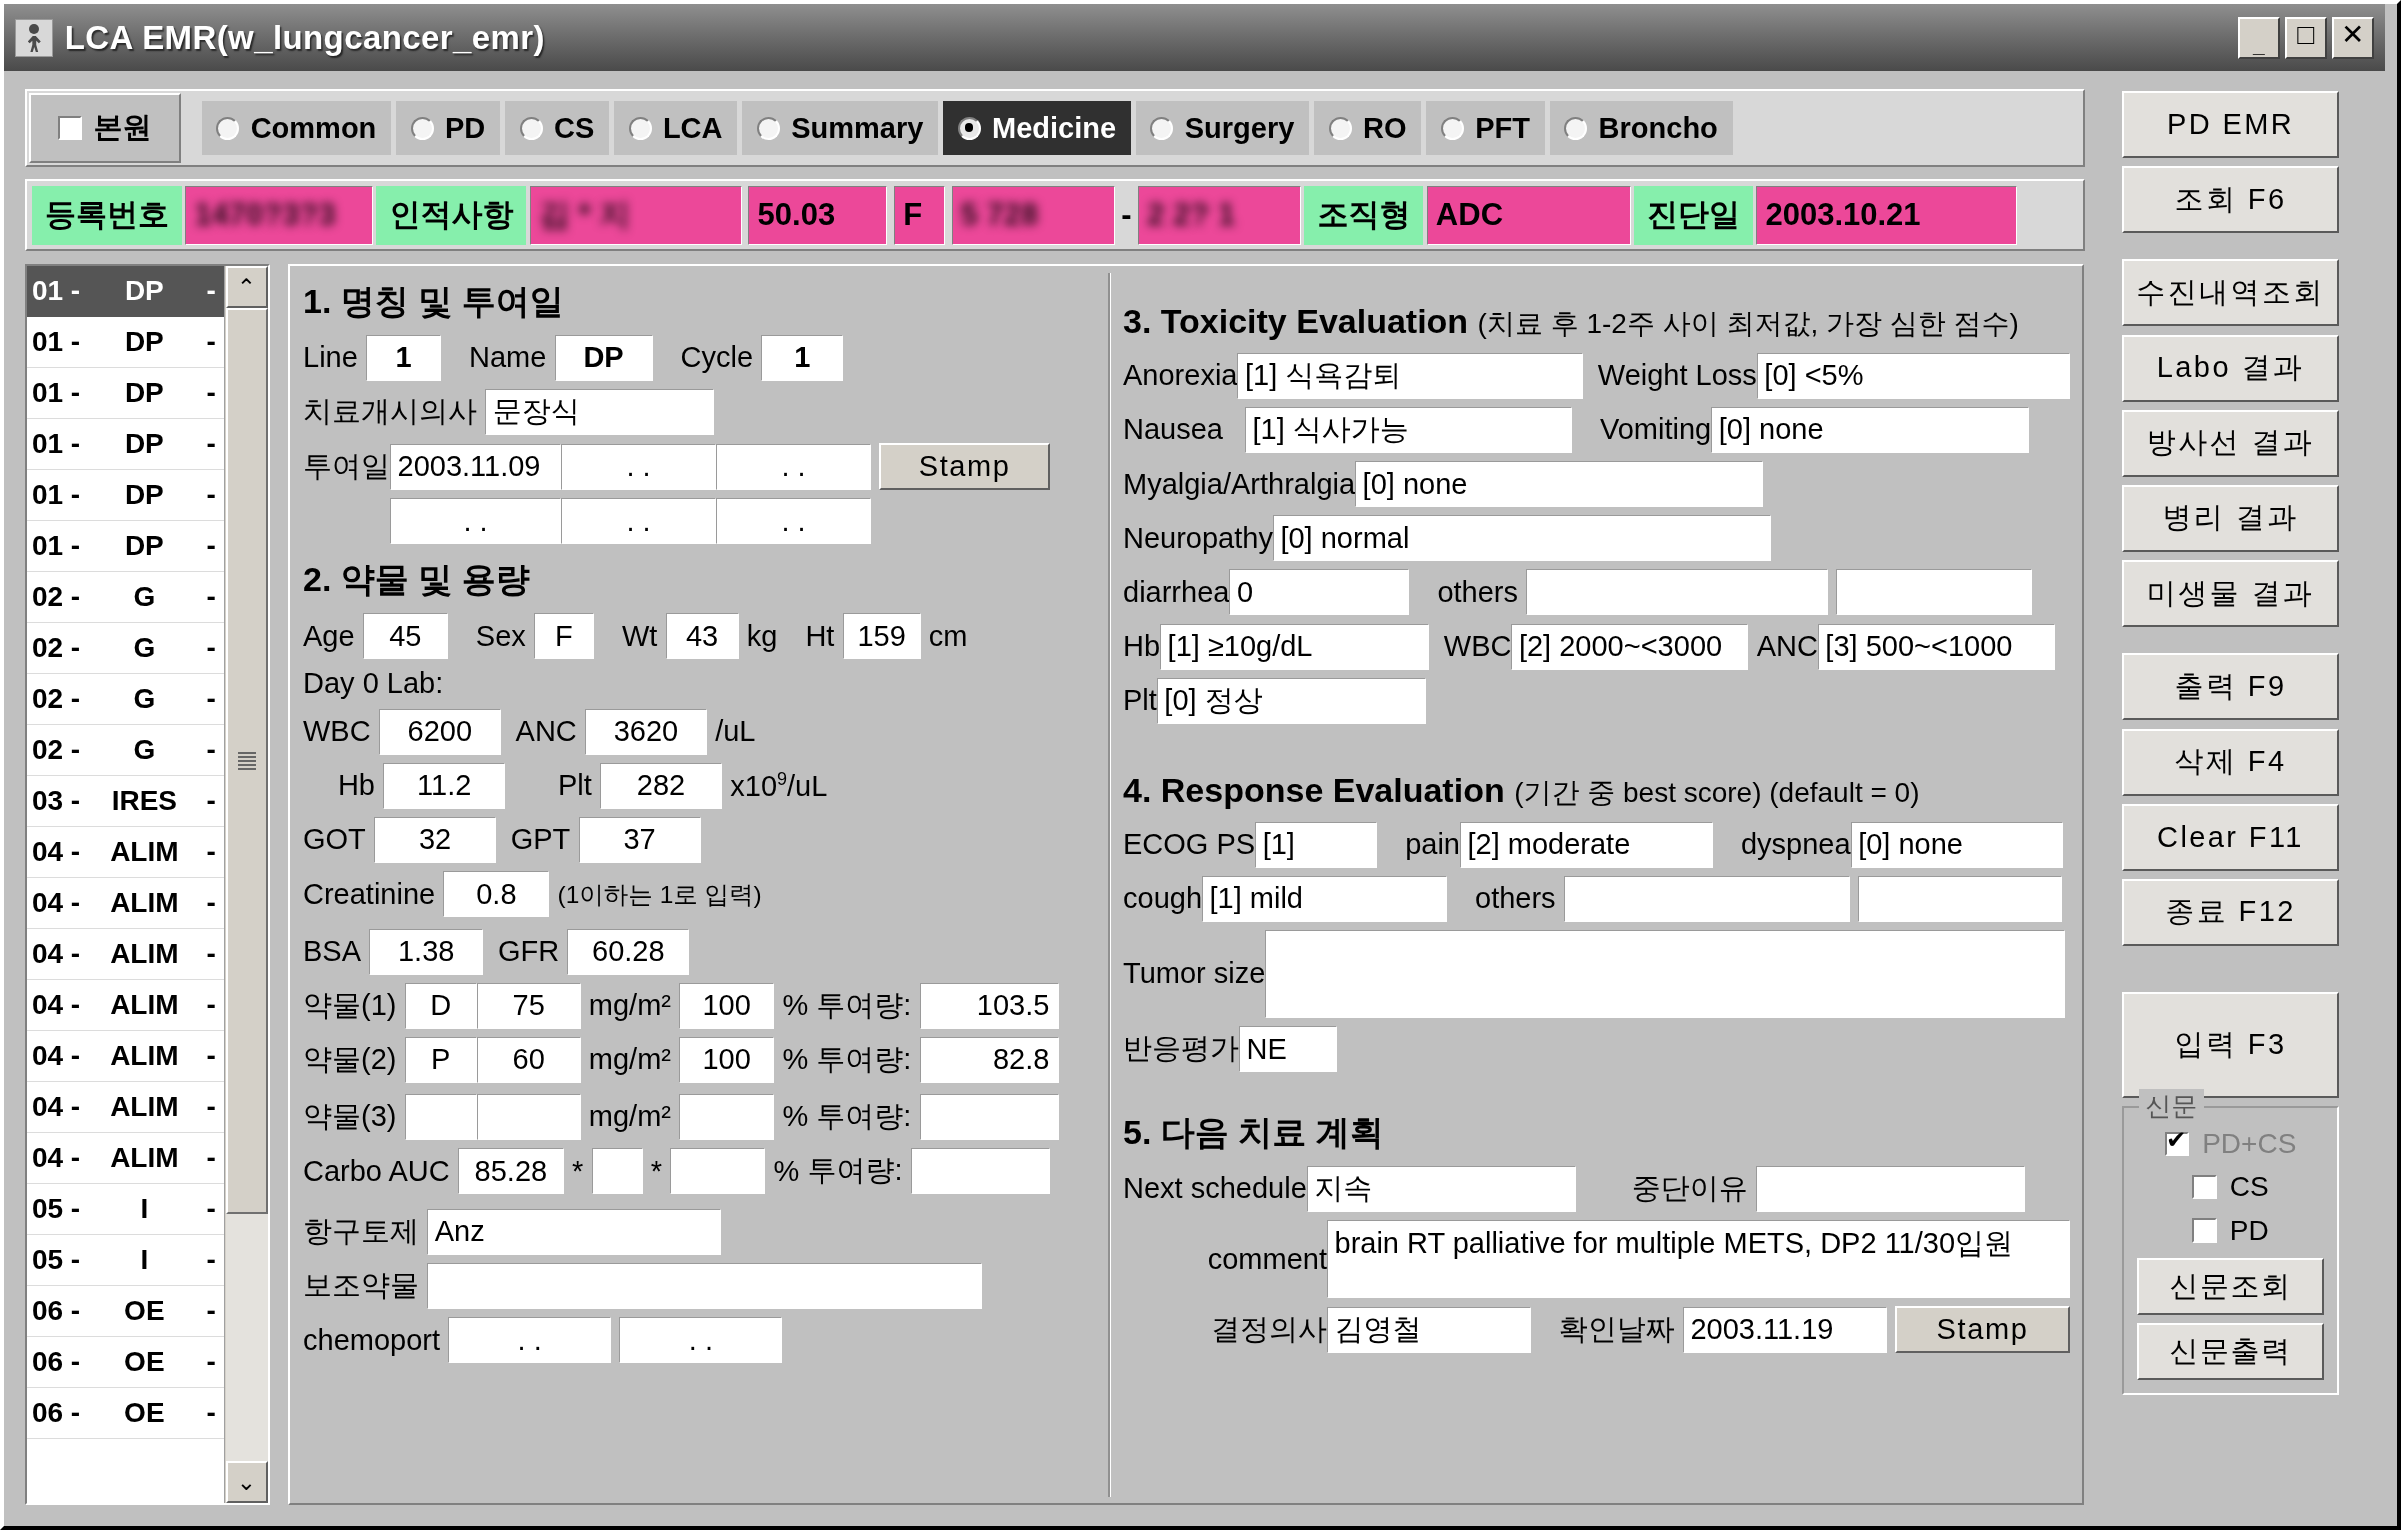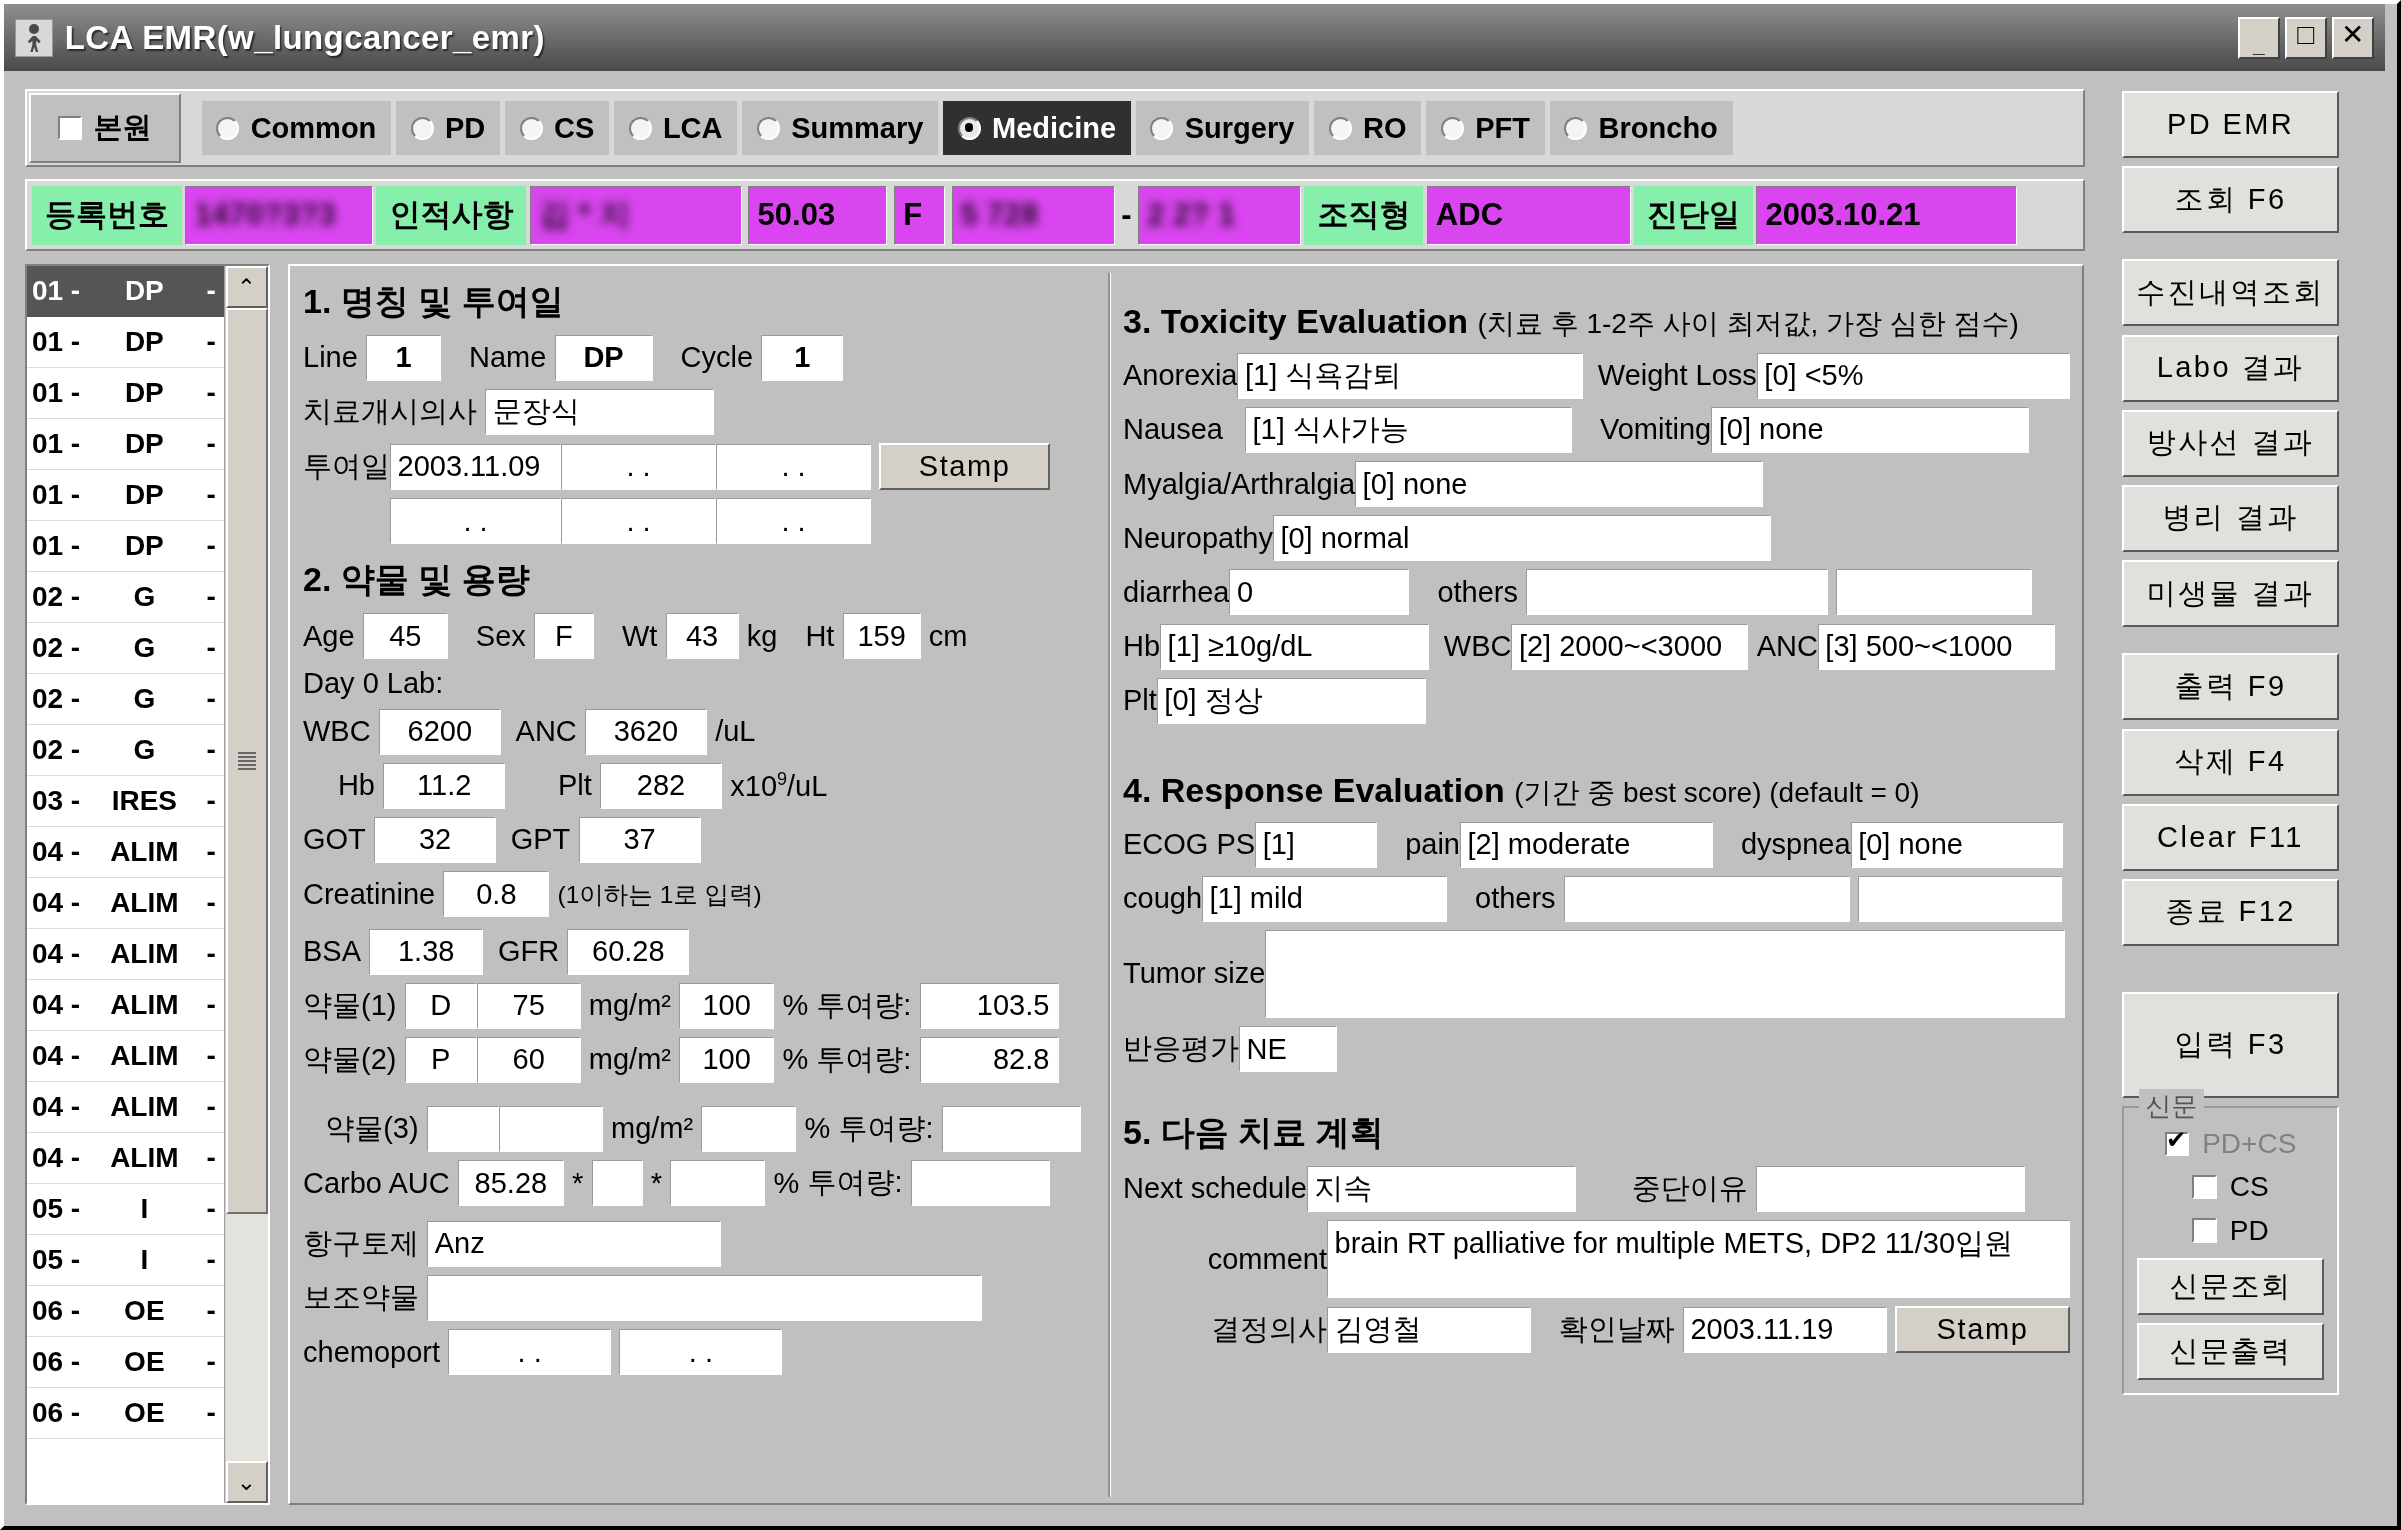--- a/index.html
+++ b/index.html
@@ -104,21 +104,21 @@
     background:#d8d8d8;
     border:2.4px solid #fff; border-right-color:#808080; border-bottom-color:#808080;
     display:flex; align-items:center; padding:0 4.9px;
   }
   .plabel {
     height:59px; padding:0 13px; background:#86efac;
     display:flex; align-items:center; justify-content:center;
     font-size:31px; font-weight:bold; color:#000; white-space:nowrap;
   }
   .pfield {
-    height:59px; background:#d946ef;
+    height:59px; background:#ec4899;
     border:1.6px solid #808080; border-right-color:#fff; border-bottom-color:#fff;
     display:flex; align-items:center; padding:0 8.2px;
     font-size:31px; font-weight:bold; color:#000; white-space:nowrap;
     margin:0 3.3px;
   }
   .pfield.blur { color:transparent; text-shadow: 0 0 9.8px rgba(0,0,0,.85); }
   .pdash { font-size:31px; font-weight:bold; padding:0 3.3px; }
 
   
   .listwrap {
@@ -598,21 +598,21 @@
             <div class="lab">mg/m²</div>
             <div class="gap-s"></div>
             <div class="fld c" style="width:95px">100</div>
             <div class="gap-s"></div>
             <div class="lab">%</div>
             <div class="gap-s"></div>
             <div class="lab">투여량:</div>
             <div class="gap-s"></div>
             <div class="fld r" style="width:139px">82.8</div>
           </div>
-          <div class="row" style="margin-top: 23px; justify-content: center;">
+          <div class="row" style="margin-top: 11px;">
             <div class="lab">약물(3)</div>
             <div class="gap-s"></div>
             <div class="fld c" style="width:72px"></div>
             <div class="fld c" style="width:104px"></div>
             <div class="gap-s"></div>
             <div class="lab">mg/m²</div>
             <div class="gap-s"></div>
             <div class="fld c" style="width:95px"></div>
             <div class="gap-s"></div>
             <div class="lab">%</div>

